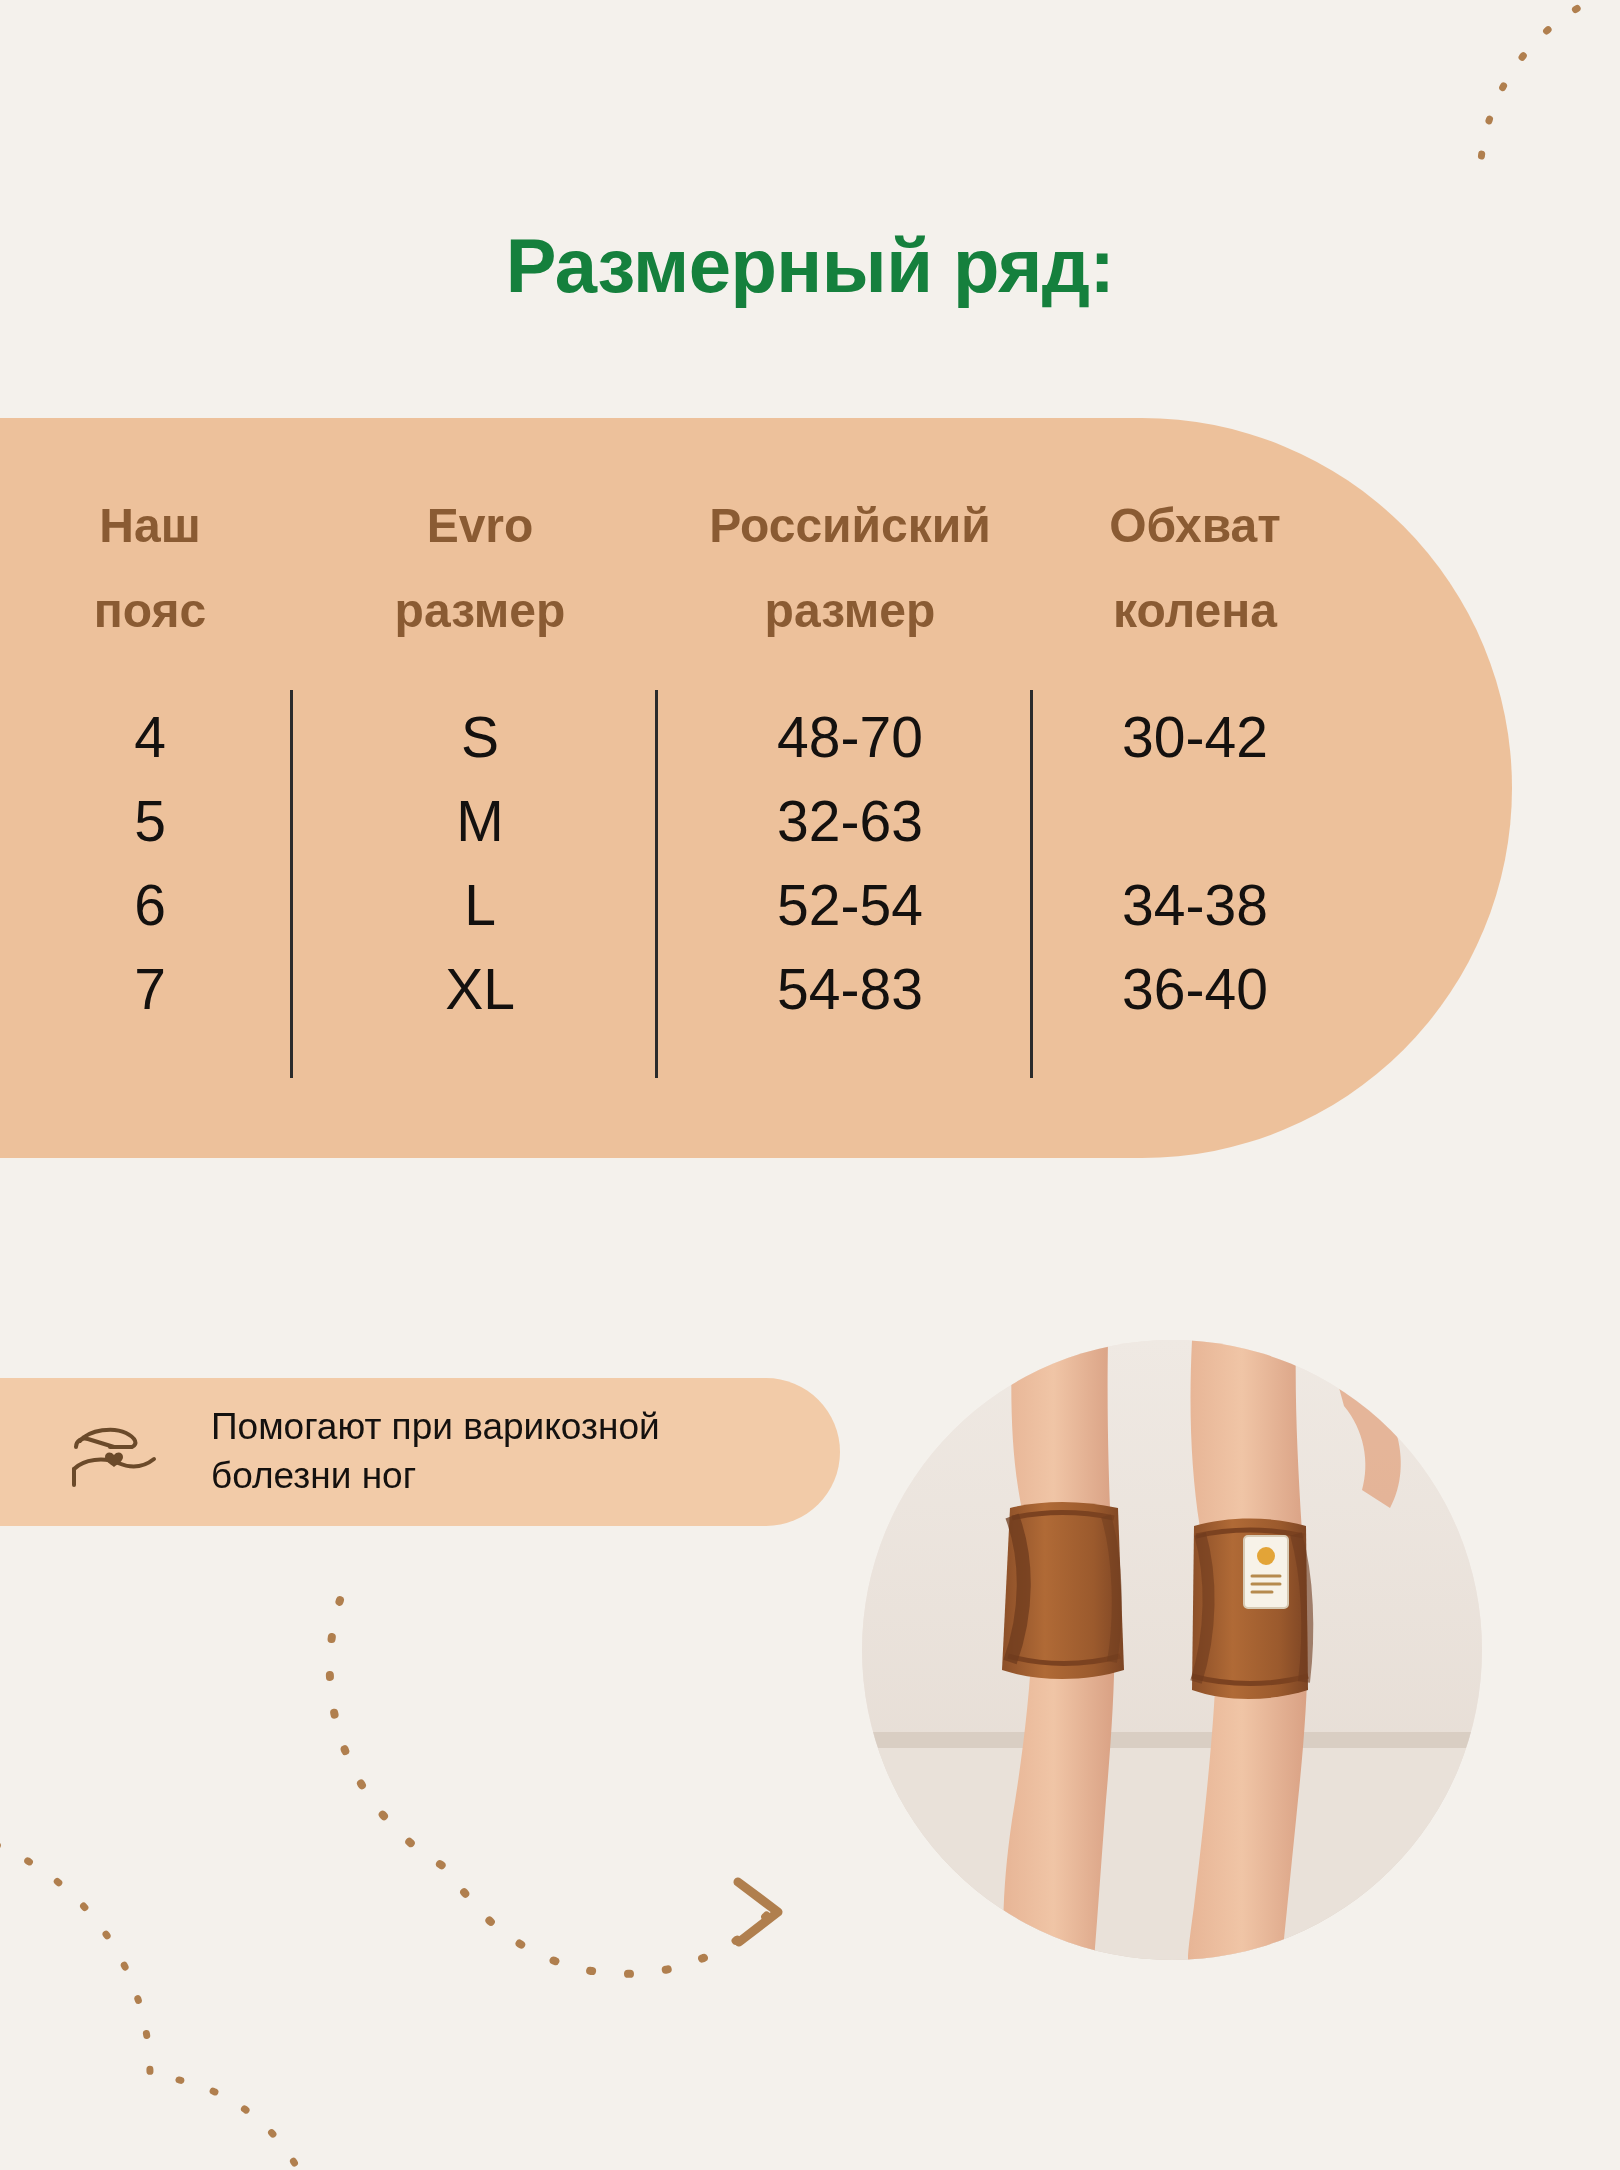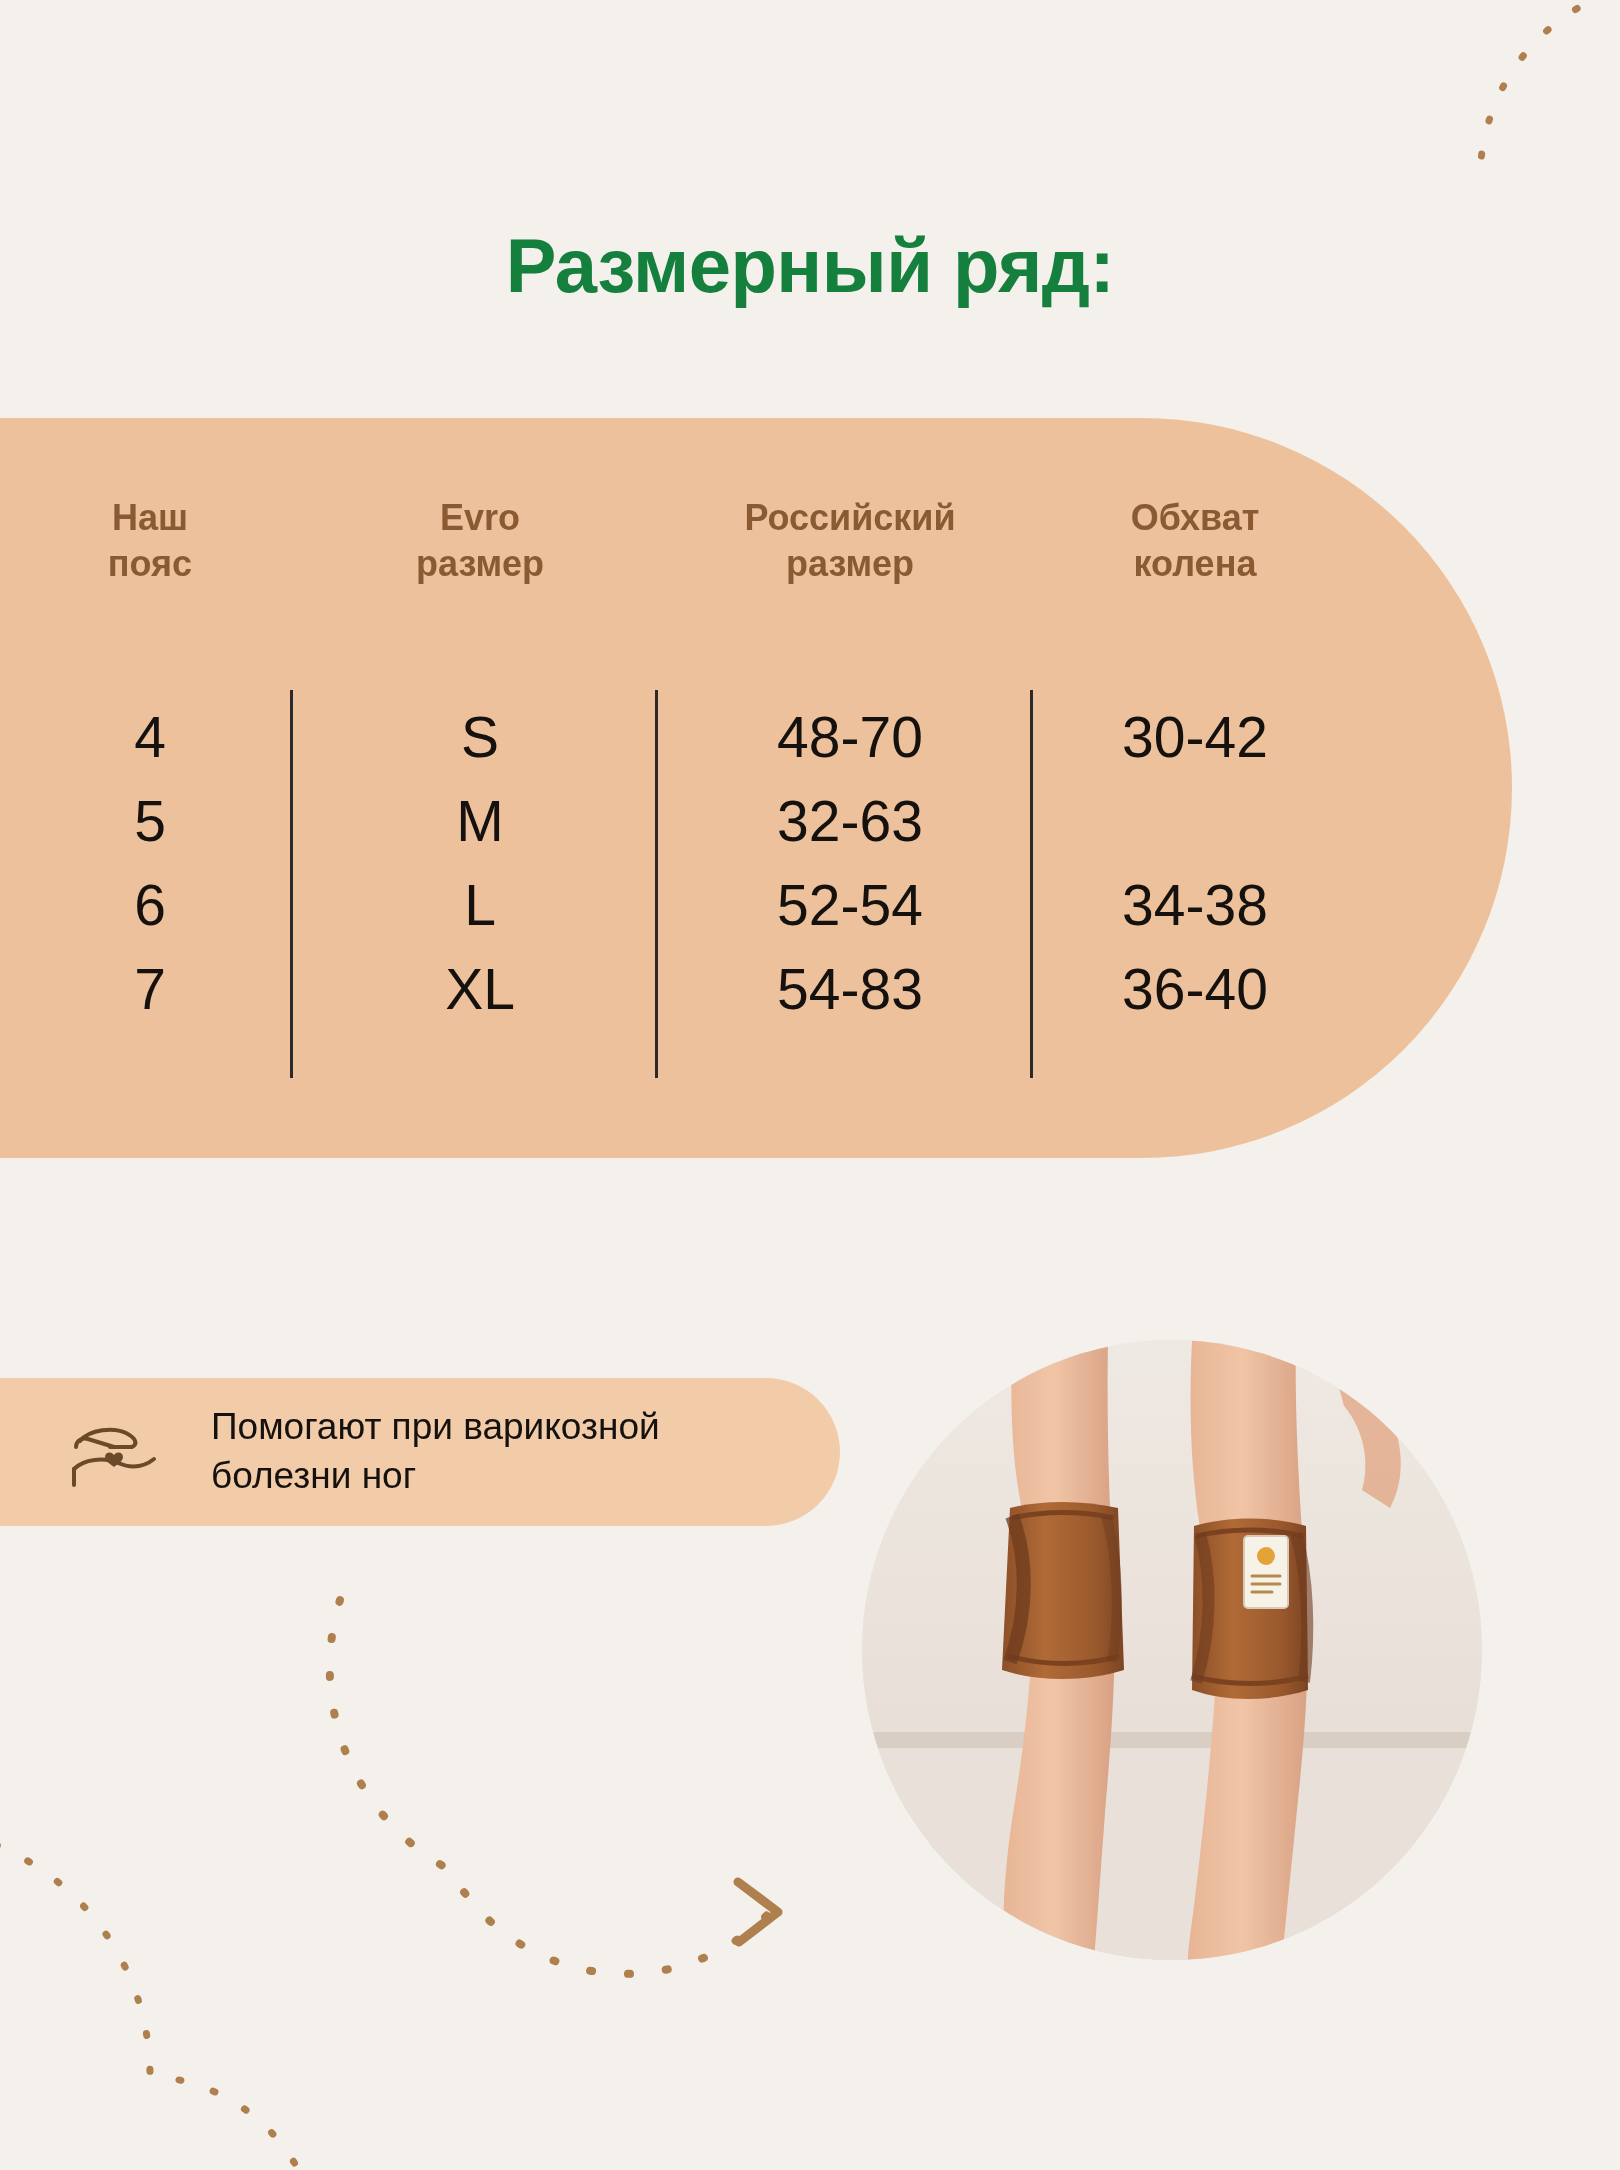--- a/index.html
+++ b/index.html
@@ -51,28 +51,28 @@
   }
   .table {
     position: absolute;
     top: 495px;
     left: 0;
     width: 1350px;
     display: grid;
     grid-template-columns: 300px 360px 380px 310px;
   }
   .th {
-    font-size: 36px;
+    font-size: 48px;
     font-weight: 700;
     color: #8a5b33;
     line-height: 1.28;
     text-align: center;
     padding-bottom: 58px;
   }
-  .th .l2 { display: block; }
+  .th .l2 { display: block; margin-top: 24px; }
   .tbody {
     position: absolute;
     top: 695px;
     left: 0;
     width: 1350px;
   }
   .row {
     display: grid;
     grid-template-columns: 300px 360px 380px 310px;
     height: 84px;

